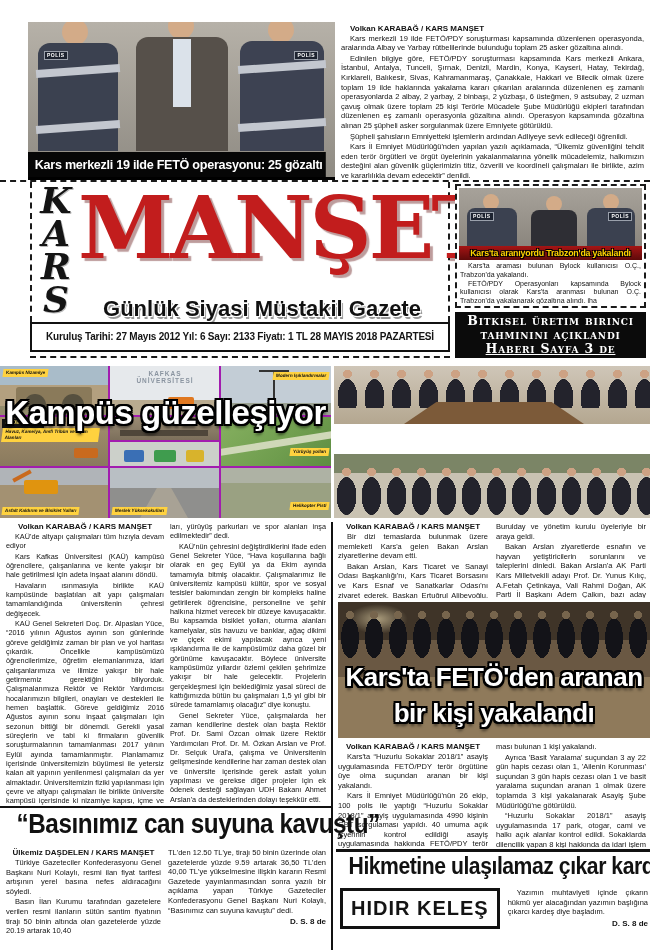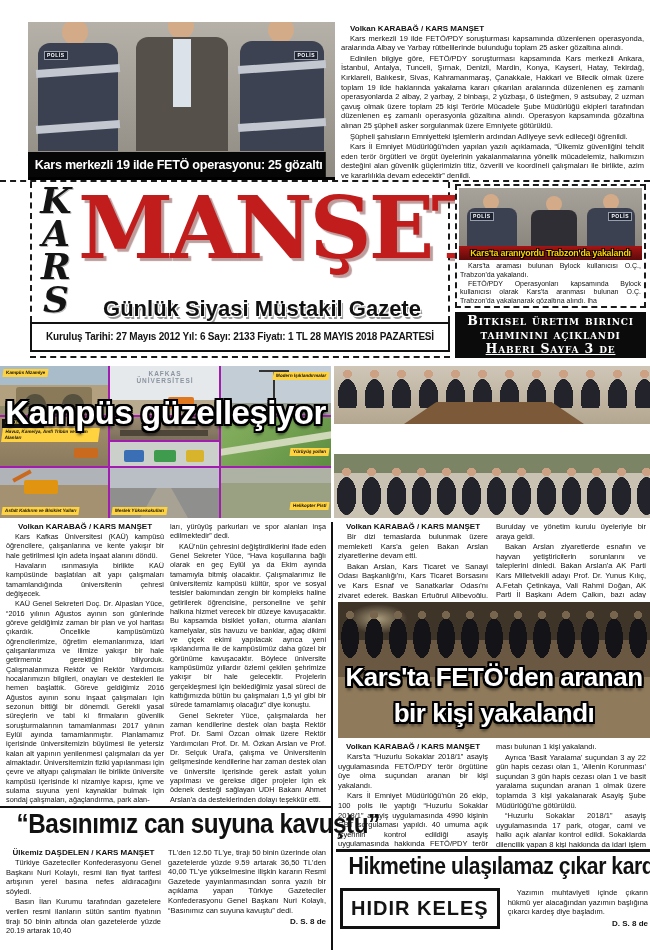--- a/index.html
+++ b/index.html
@@ -215,20 +215,21 @@
   </div>
   <div class="abs" style="left:0; top:88px; width:316px; height:64px; background:linear-gradient(#7b8566 0 30%, #c9c2b2 30%); overflow:hidden;">
     <div class="crowd crowd-light" style="left:0; right:0; top:12px; height:50px; background-size:25px 54px;"></div>
   </div>
 </div>
 
 <div class="solid-v" style="left:331px; top:522px; width:2px; height:428px;"></div>
 
 <div class="abs byline" style="left:6px; top:522px; width:158px;">Volkan KARABAĞ / KARS MANŞET</div>
 <div class="abs body-text" style="left:6px; top:532px; width:158px; height:274px; font-size:7.3px;">
+  <p>KAÜ'de altyapı çalışmaları tüm hızıyla devam ediyor</p>
   <p>Kars Kafkas Üniversitesi (KAÜ) kampüsü öğrencilere, çalışanlarına ve kente yakışır bir hale getirilmesi için adeta inşaat alanını döndü.</p>
   <p>Havaların ısınmasıyla birlikte KAÜ kampüsünde başlatılan alt yapı çalışmaları tamamlandığında üniversitenin çehresi değişecek.</p>
   <p>KAÜ Genel Sekreteri Doç. Dr. Alpaslan Yüce, “2016 yılının Ağustos ayının son günlerinde göreve geldiğimiz zaman bir plan ve yol haritası çıkardık. Öncelikle kampüsümüzü öğrencilerimize, öğretim elemanlarımıza, idari çalışanlarımıza ve ilimize yakışır bir hale getirmemiz gerektiğini biliyorduk. Çalışmalarımıza Rektör ve Rektör Yardımcısı hocalarımızın bilgileri, onayları ve destekleri ile hemen başlattık. Göreve geldiğimiz 2016 Ağustos ayının sonu inşaat çalışmaları için sezonun bittiği bir dönemdi. Gerekli yasal süreçlerin ve tabi ki firmaların güvenlik soruşturmalarının tamamlanması 2017 yılının Eylül ayında tamamlanmıştır. Planlamamız içerisinde üniversitemizin büyümesi ile yetersiz kalan alt yapının yenilenmesi çalışmaları da yer almaktadır. Üniversitemizin fiziki yapılanması için çevre ve altyapı çalışmaları ile birlikte üniversite kampüsü içerisinde ki nizamiye kapısı, içme ve sulama suyuna yeni kaynaklar bulmak için sondaj çalışmaları, ağaçlandırma, park alan-</p>
 </div>
 <div class="abs body-text" style="left:170px; top:522px; width:156px; height:284px; font-size:7.3px;">
   <p style="text-indent:0;">ları, yürüyüş parkurları ve spor alanları inşa edilmektedir” dedi.</p>
   <p>KAÜ'nün çehresini değiştirdiklerini ifade eden Genel Sekreter Yüce, “Hava koşullarına bağlı olarak en geç Eylül ya da Ekim ayında tamamıyla bitmiş olacaktır. Çalışmalarımız ile üniversitemiz kampüsü kültür, spor ve sosyal tesisler bakımından zengin bir kompleks haline getirilerek öğrencisine, personeline ve şehir halkına hizmet verecek bir düzeye kavuşacaktır. Bu kapsamda bisiklet yolları, oturma alanları kamelyalar, süs havuzu ve banklar, ağaç dikimi ve çiçek ekimi yapılacak ayrıca yeni ışıklandırma ile de kampüsümüz daha güzel bir görünüme kavuşacaktır. Böylece üniversite kampüsümüz yıllardır özlemi çekilen şehrimize yakışır bir hale gelecektir. Projelerin gerçekleşmesi için beklediğimiz yasal süreci de kattığımızda bütün bu çalışmaları 1,5 yıl gibi bir sürede tamamlamış olacağız” diye konuştu.</p>
   <p>Genel Sekreter Yüce, çalışmalarda her zaman kendilerine destek olan başta Rektör Prof. Dr. Sami Özcan olmak üzere Rektör Yardımcıları Prof. Dr. M. Özkan Arslan ve Prof. Dr. Selçuk Ural'a, çalışma ve Üniversitenin gelişmesinde kendilerine har zaman destek olan ve üniversite içerisinde gerek asfalt yolun yapılması ve gerekse diğer projeler için ek ödenek desteği sağlayan UDH Bakanı Ahmet Arslan'a da desteklerinden dolayı teşekkür etti.</p>
 </div>
 

